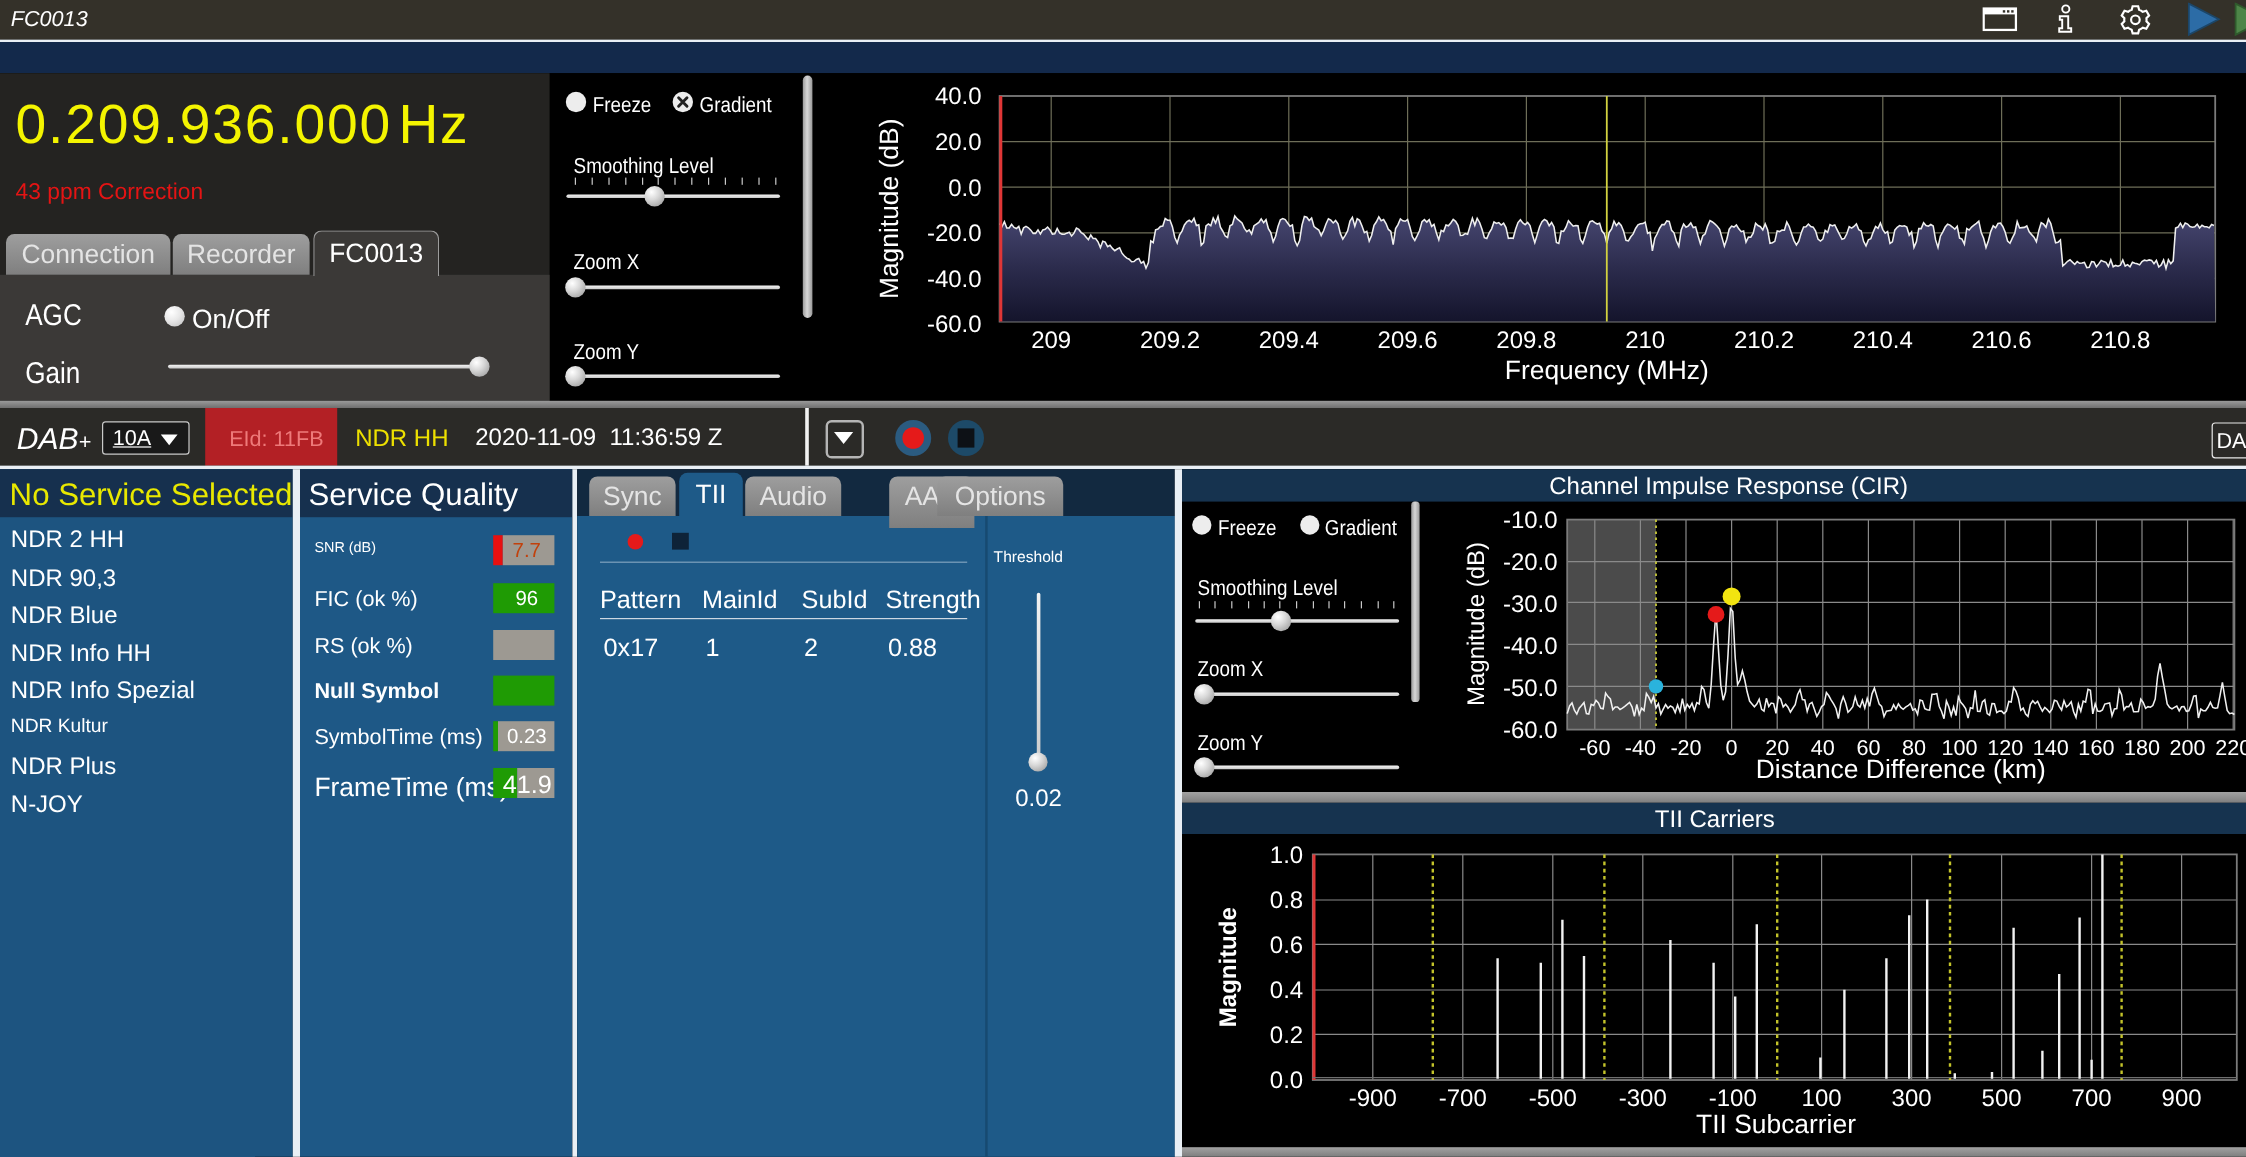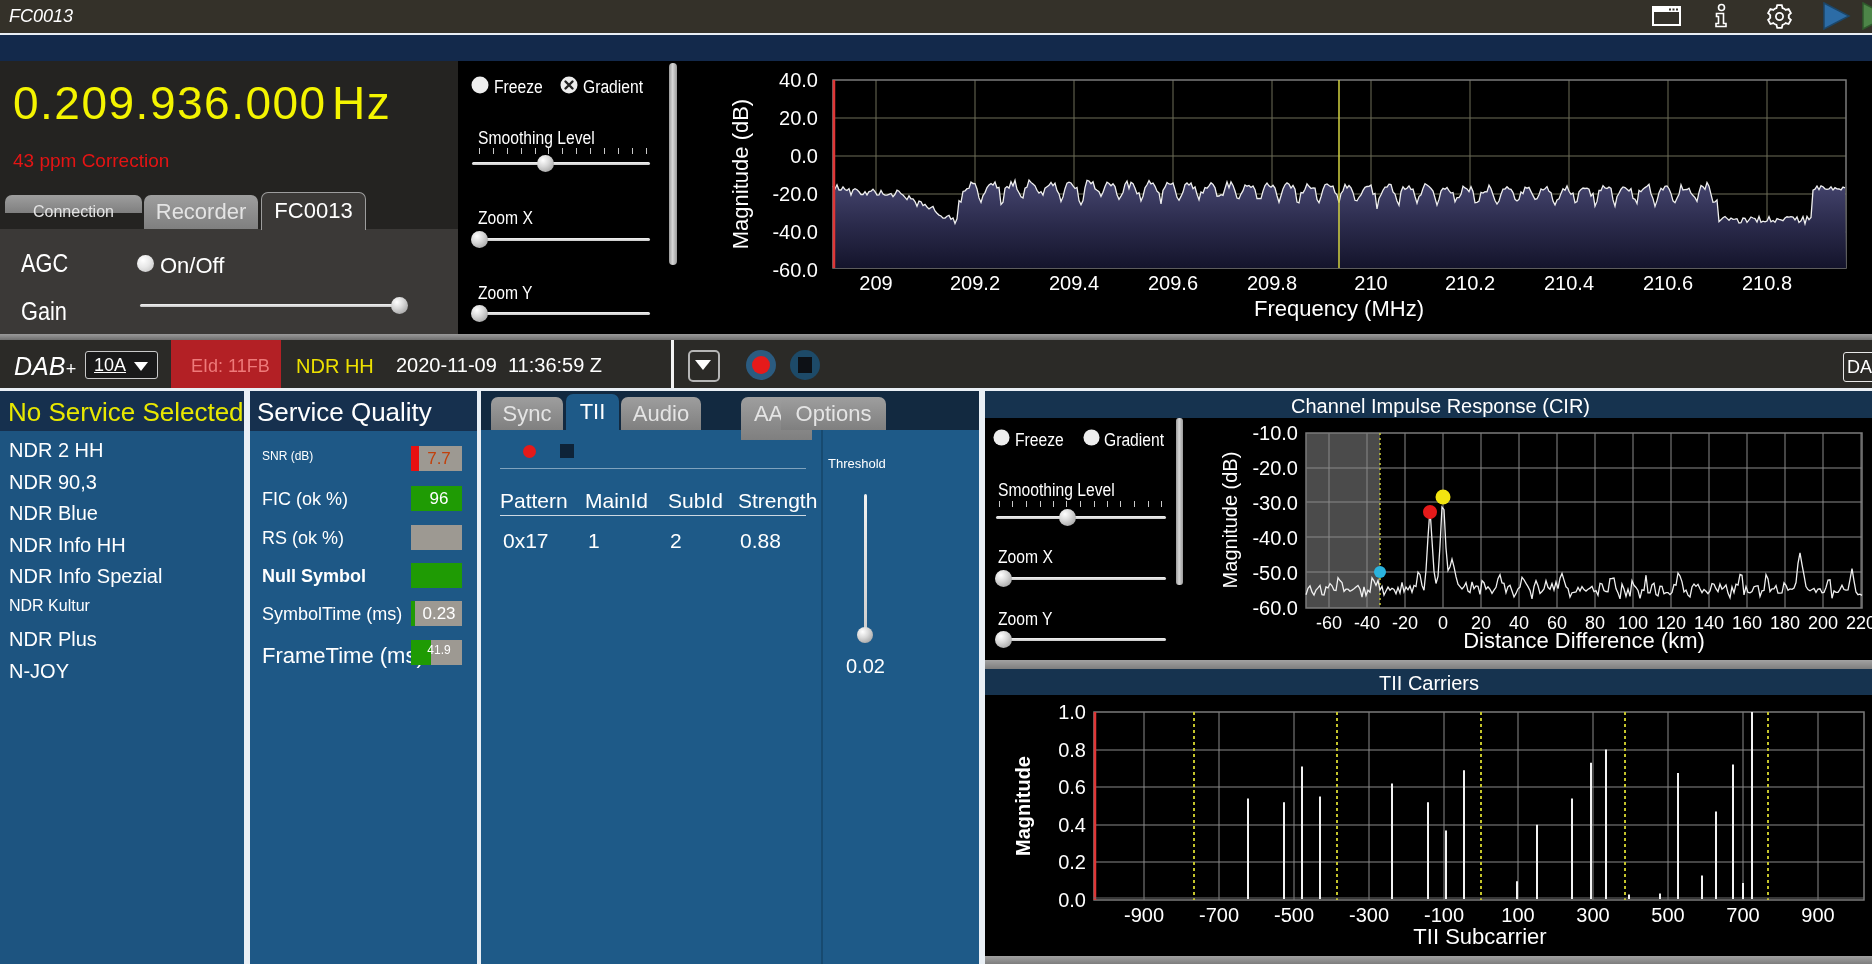--- a/index.html
+++ b/index.html
@@ -50,21 +50,21 @@
 <div class="abs" style="left:0;top:33px;width:1872px;height:2px;background:#e9eff5;"></div>
 <div class="abs" style="left:0;top:35px;width:1872px;height:26px;background:#13294b;"></div>
 <div class="txt" style="left:924px;top:39px;font-size:18px;margin-top:32px;">Frontend</div>
 
 <div class="abs" style="left:0;top:61px;width:1872px;height:273px;background:#000;"></div>
 <div class="abs" style="left:0;top:61px;width:458px;height:273px;background:#242321;"></div>
 <div class="txt" style="left:13px;top:76px;font-size:46px;color:#f4f400;letter-spacing:1.5px;">0.209.936.000 Hz</div>
 <div class="txt" style="left:13px;top:150px;font-size:19px;color:#e41414;">43 ppm Correction</div>
 
 <div class="abs" style="left:0;top:229px;width:458px;height:105px;background:#3b3937;"></div>
-<div class="tabg" style="left:5px;top:195px;width:137px;height:18px;font-size:16px;line-height:34px;">Connection</div>
+<div class="tabg" style="left:5px;top:195px;width:137px;height:34px;font-size:22px;line-height:34px;">Connection</div>
 <div class="tabg" style="left:144px;top:195px;width:114px;height:34px;font-size:22px;line-height:34px;">Recorder</div>
 <div class="abs" style="left:261px;top:192px;width:103px;height:37px;background:#3b3937;border:1px solid #9d9d9d;border-bottom:none;border-radius:7px 7px 0 0;color:#fff;font-size:22px;line-height:36px;text-align:center;">FC0013</div>
 <div class="txt cond" style="left:21px;top:249px;font-size:25px;">AGC</div>
 <div class="radio" style="left:137px;top:255px;"></div>
 <div class="txt" style="left:160px;top:253px;font-size:22px;">On/Off</div>
 <div class="txt cond" style="left:21px;top:297px;font-size:25px;">Gain</div>
 <div class="track" style="left:140px;top:304px;width:260px;"></div>
 <div class="handle" style="left:391px;top:297px;"></div>
 
 <svg class="abs" style="left:471px;top:76px;" width="18" height="18" viewBox="0 0 18 18">
@@ -206,21 +206,21 @@
 <div class="abs" style="left:411px;top:525px;width:51px;height:25px;background:#9d9992;"></div>
 <div class="txt" style="left:262px;top:566px;font-size:18px;font-weight:bold;">Null Symbol</div>
 <div class="abs" style="left:411px;top:563px;width:51px;height:25px;background:#1f9b04;"></div>
 <div class="txt" style="left:262px;top:604px;font-size:18px;">SymbolTime (ms)</div>
 <div class="abs" style="left:411px;top:601px;width:4px;height:25px;background:#1f9b04;"></div>
 <div class="abs" style="left:415px;top:601px;width:47px;height:25px;background:#9d9992;"></div>
 <div class="abs" style="left:419px;top:604px;width:40px;text-align:center;font-size:17px;color:#fff;">0.23</div>
 <div class="txt" style="left:262px;top:643px;font-size:22px;">FrameTime (ms)</div>
 <div class="abs" style="left:411px;top:640px;width:20px;height:25px;background:#1f9b04;"></div>
 <div class="abs" style="left:431px;top:640px;width:31px;height:25px;background:#9d9992;"></div>
-<div class="abs" style="left:419px;top:643px;width:40px;text-align:center;font-size:12px;color:#fff;">41.9</div>
+<div class="abs" style="left:419px;top:643px;width:40px;text-align:center;font-size:21px;color:#fff;">41.9</div>
 <div class="abs" style="left:477px;top:391px;width:4px;height:573px;background:#e9eff5;"></div>
 
 <div class="abs" style="left:481px;top:391px;width:498px;height:573px;background:#122940;"></div>
 <div class="abs" style="left:481px;top:430px;width:498px;height:534px;background:#1e5a88;"></div>
 <div class="abs" style="left:979px;top:391px;width:6px;height:573px;background:#e9eff5;"></div>
 <div class="tabg" style="left:491px;top:397px;width:72px;height:33px;font-size:22px;line-height:33px;">Sync</div>
 <div class="abs" style="left:566px;top:394px;width:53px;height:36px;background:#1e5a88;border-radius:7px 7px 0 0;color:#fff;font-size:22px;line-height:36px;text-align:center;">TII</div>
 <div class="tabg" style="left:621px;top:397px;width:80px;height:33px;font-size:22px;line-height:33px;">Audio</div>
 <div class="tabg" style="left:709px;top:397px;width:71px;height:43px;font-size:22px;line-height:33px;margin-left:32px;">AAC</div>
 <div class="tabg" style="left:781px;top:397px;width:105px;height:33px;font-size:22px;line-height:33px;">Options</div>

